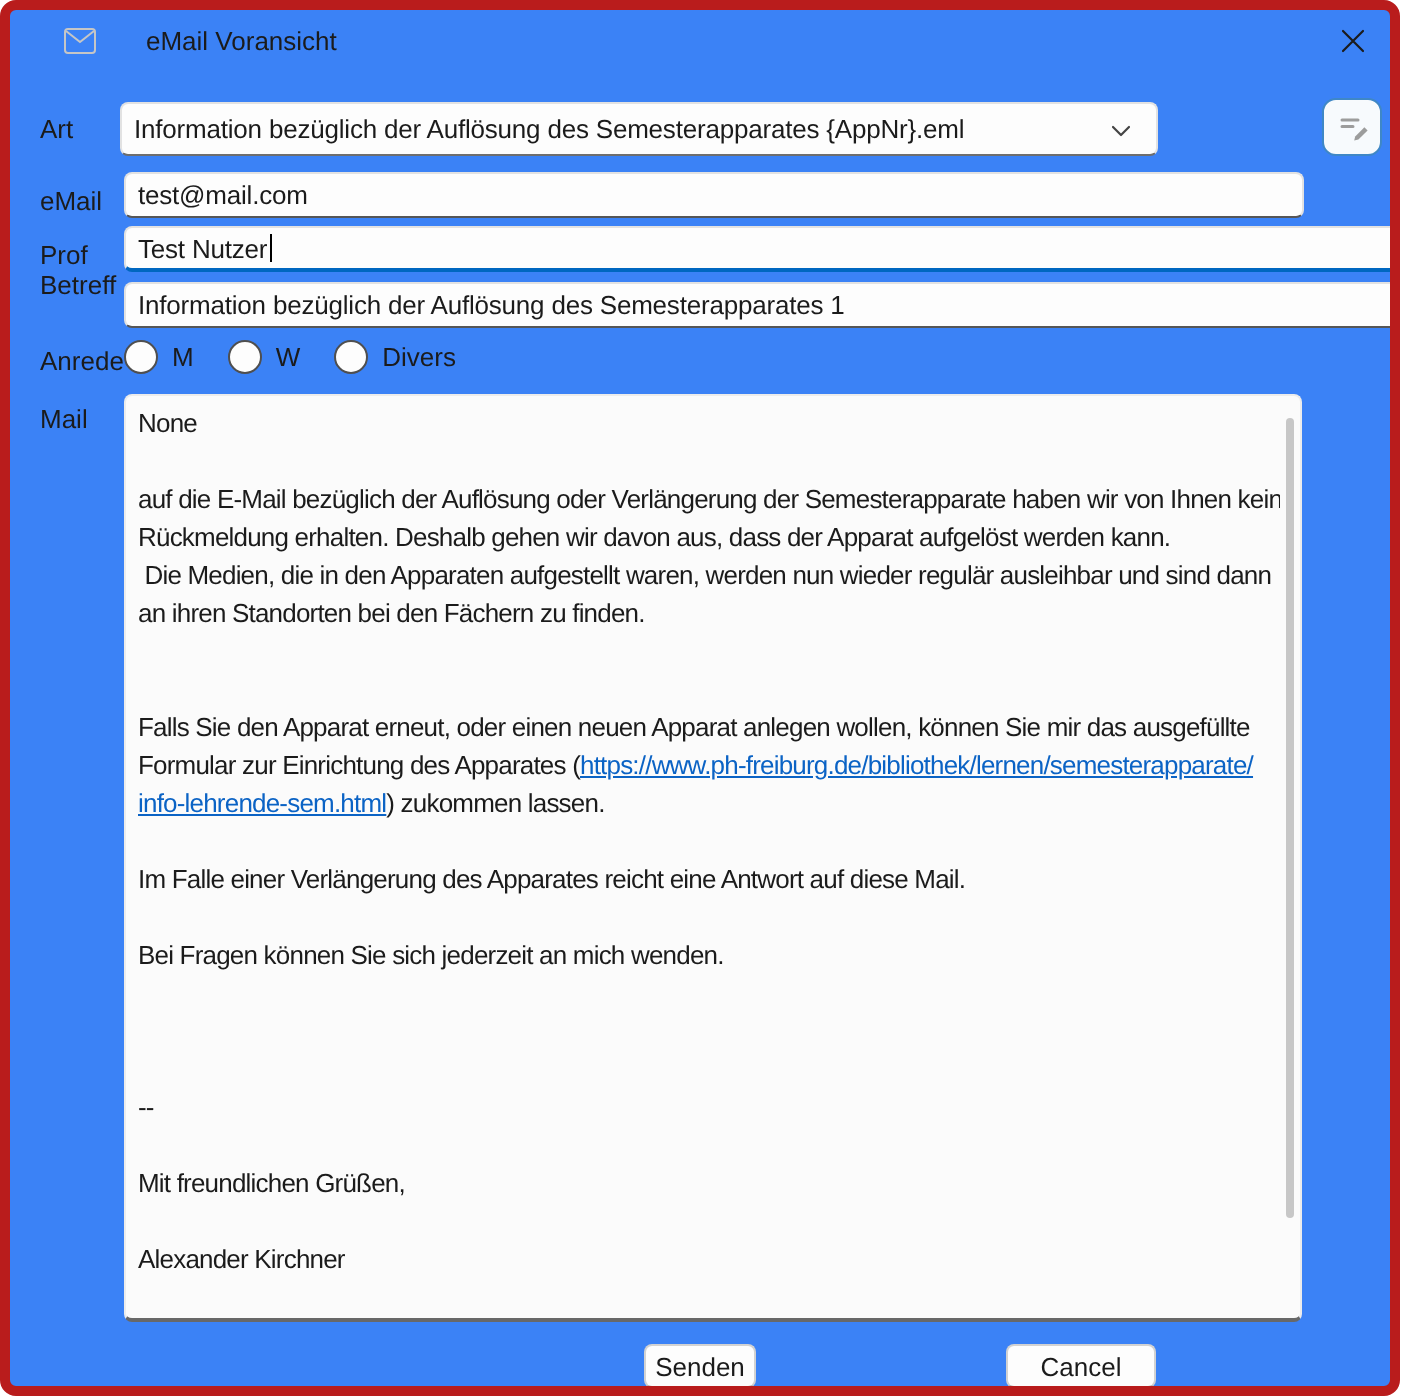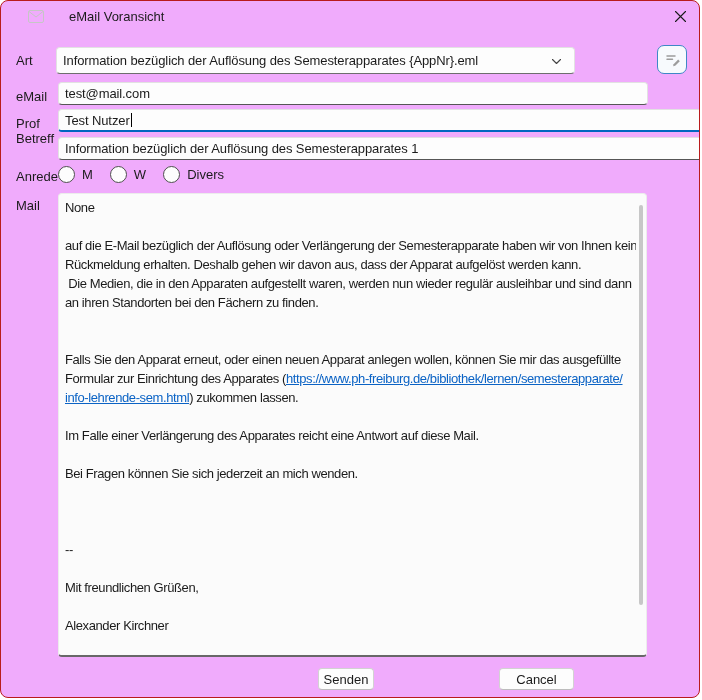--- a/index.html
+++ b/index.html
@@ -1,17 +1,17 @@
 <!DOCTYPE html>
 <html><head>
 <meta charset="utf-8">
 <style>
   html,body{margin:0;padding:0;background:#ffffff;font-family:"Liberation Sans",sans-serif;}
-  .dialog{position:absolute;top:0;left:0;width:700px;height:698px;background:#f0abfc;
-          border:1px solid #b91c1c;border-radius:8px;overflow:hidden;box-sizing:border-box;}
+  .dialog{position:absolute;top:0;left:0;width:700px;height:698px;background:#3b82f6;
+          border:5px solid #b91c1c;border-radius:8px;overflow:hidden;box-sizing:border-box;}
   
   .titlebar{position:absolute;top:0;left:0;right:0;height:30px;}
   .title-icon{position:absolute;left:27px;top:9px;width:16px;height:13px;}
   .title-text{position:absolute;left:68px;top:8px;font-size:13px;color:#1b1b1b;}
   .close-btn{position:absolute;top:2px;right:4px;width:30px;height:26px;display:flex;
              align-items:center;justify-content:center;cursor:default;}
   
   .lbl{position:absolute;left:15px;font-size:13px;color:#1b1b1b;}
   
   .field{position:absolute;background:#fdfdfd;border:1px solid #e2e2e2;border-bottom:1px solid #565656;

